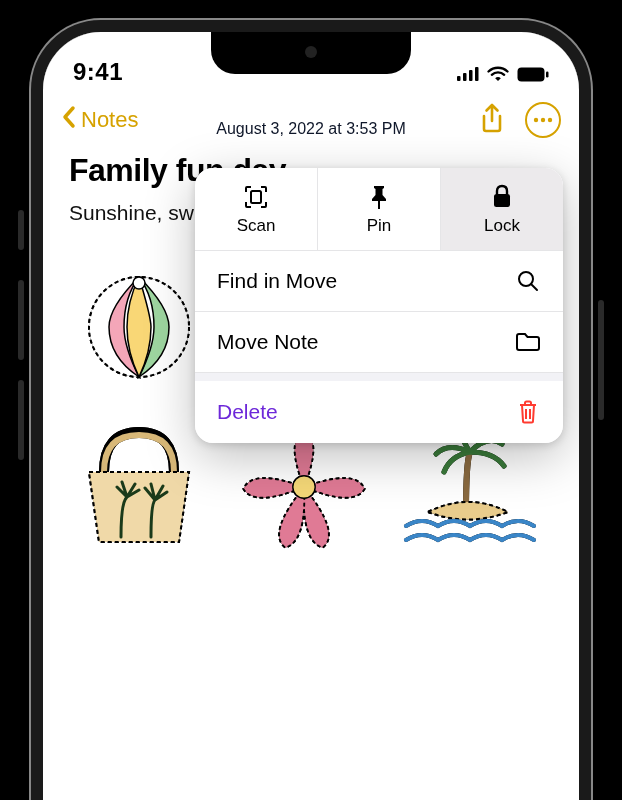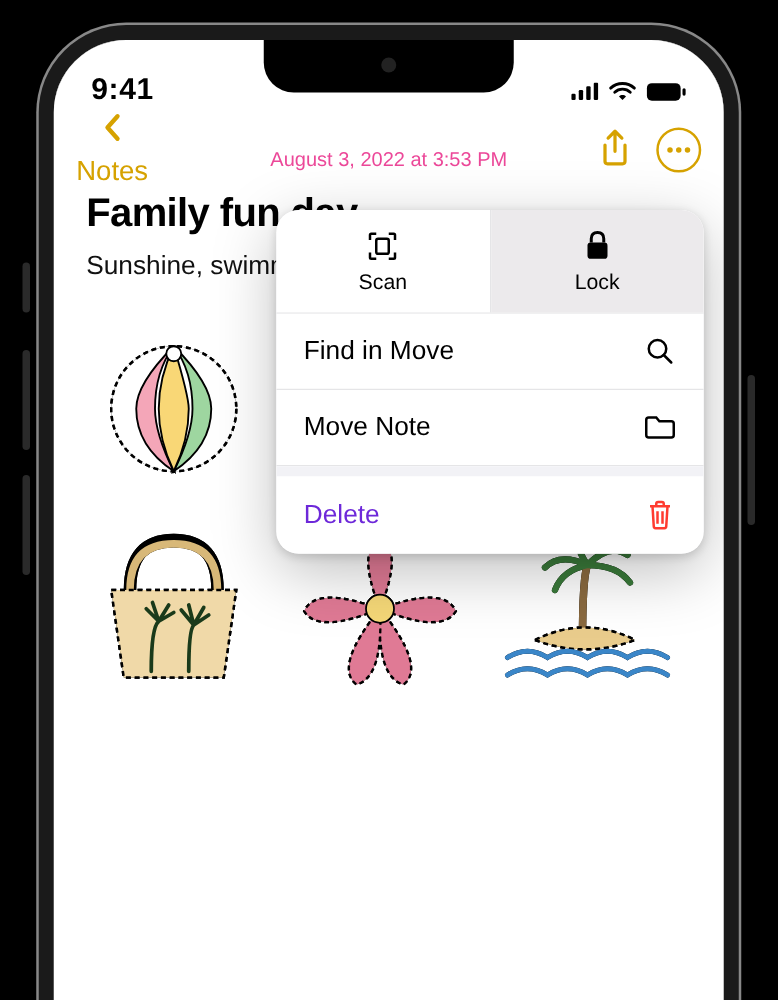--- a/index.html
+++ b/index.html
@@ -86,38 +86,37 @@
       align-items: center;
       justify-content: space-between;
       padding: 0 18px;
     }
     .back-btn {
       display: flex;
       align-items: center;
       color: #d6a200;
       font-size: 22px;
       gap: 4px;
-      flex-direction: column;
     }
     .nav-right {
       display: flex;
       align-items: center;
       gap: 20px;
     }
     .share-btn { color: #d6a200; }
     .more-btn {
       width: 36px; height: 36px;
       border: 2px solid #d6a200;
       border-radius: 50%;
       display: flex; align-items: center; justify-content: center;
       color: #d6a200;
     }
     .note-meta {
       text-align: center;
-      color: #ec4899;
+      color: #0f172a;
       font-size: 16px;
       margin-top: -28px;
       margin-bottom: 14px;
     }
     .note-body {
       padding: 0 26px;
     }
     .note-title {
       font-size: 32px;
       font-weight: 800;
@@ -142,21 +141,21 @@
       display:flex;
       align-items:center;
       justify-content:center;
     }
 
     
     .popover {
       position: absolute;
       top: 136px;
       right: 16px;
-      width: 342px;
+      width: 368px;
       background: #f6f6f8;
       border-radius: 18px;
       box-shadow: 0 14px 50px rgba(0,0,0,0.25), 0 2px 8px rgba(0,0,0,0.15);
       overflow: hidden;
       z-index: 50;
     }
     .popover-top {
       display: flex;
       background: #fff;
       border-bottom: 1px solid #e5e5e7;
@@ -321,20 +320,29 @@
             <svg width="26" height="26" viewBox="0 0 26 26" stroke="#000" stroke-width="2" fill="none">
                 <path d="M3 8 V4 Q3 3 4 3 H8 M18 3 H22 Q23 3 23 4 V8 M23 18 V22 Q23 23 22 23 H18 M8 23 H4 Q3 23 3 22 V18"></path>
                 <rect x="8" y="7" width="10" height="12" rx="1.5"></rect>
               </svg>
           </span>
           <span>Scan</span>
         </div>
         <div class="cell">
           <span class="icon-slot">
             <svg width="22" height="26" viewBox="0 0 22 26" fill="#000">
+                <path d="M6 2 H16 V4 L14.5 5 V11 L18 15 V17 H4 V15 L7.5 11 V5 L6 4 Z"></path>
+                <rect x="10" y="17" width="2" height="8"></rect>
+              </svg>
+          </span>
+          <span>Pin</span>
+        </div>
+        <div class="cell">
+          <span class="icon-slot">
+            <svg width="22" height="26" viewBox="0 0 22 26" fill="#000">
                 <path d="M6 10 V7 Q6 2 11 2 Q16 2 16 7 V10" fill="none" stroke="#000" stroke-width="2.4"></path>
                 <rect x="3" y="10" width="16" height="13" rx="2.5"></rect>
               </svg>
           </span>
           <span>Lock</span>
         </div>
       </div>
       <div class="popover-list">
         <div class="row">
           <span>Find in Move</span>

